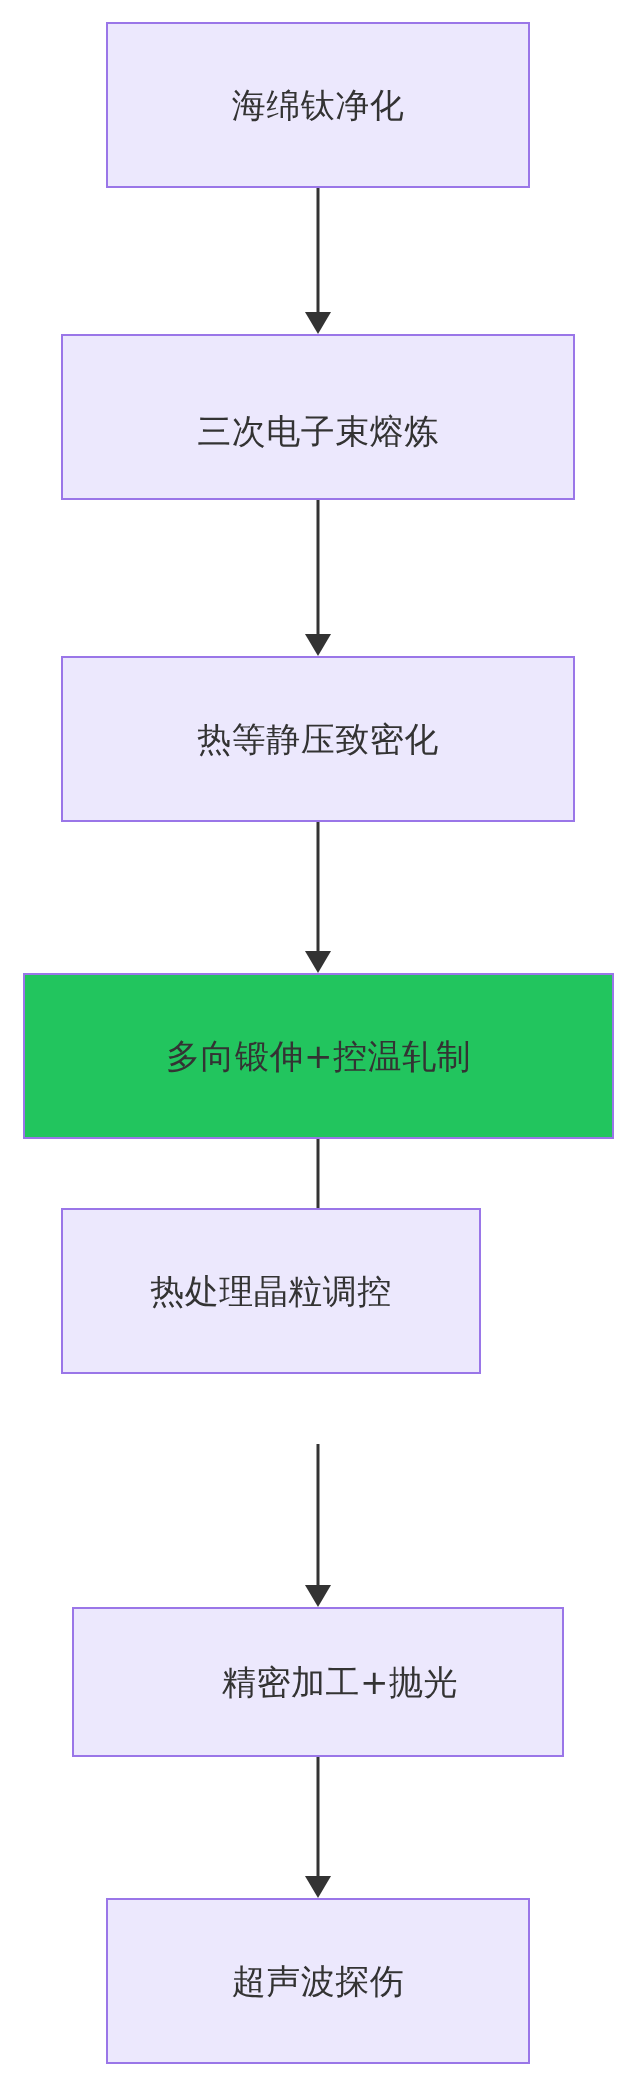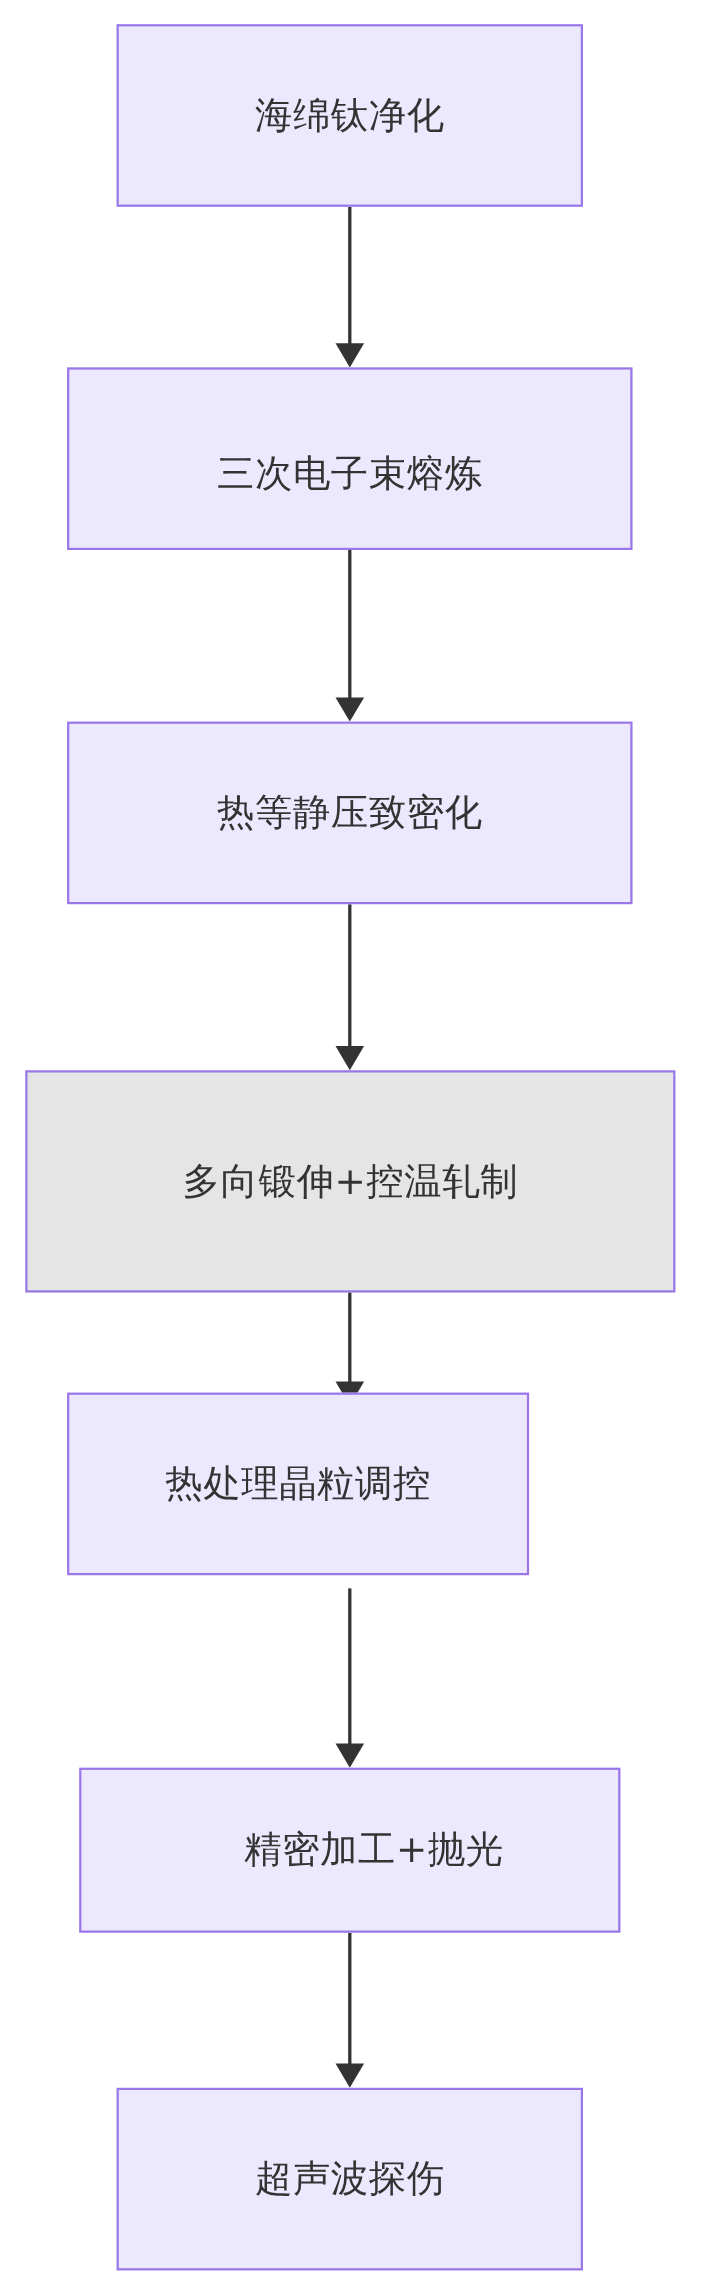--- a/index.html
+++ b/index.html
@@ -91,24 +91,24 @@
   <div id="node-layer">
       <div class="node" style="left: 106px; top: 22px; width: 424px; height: 166px; background: rgb(236, 232, 253); border-color: rgb(154, 118, 232); border-width: 2px;">
         <span class="node-label" style="font-size: 34px; color: rgb(51, 51, 51);">海绵钛净化</span>
       </div>
       <div class="node" style="left: 61px; top: 334px; width: 514px; height: 166px; background: rgb(236, 232, 253); border-color: rgb(154, 118, 232); border-width: 2px;">
         <span class="node-label" style="font-size: 34px; color: rgb(51, 51, 51); margin-top: 28px;">三次电子束熔炼</span>
       </div>
       <div class="node" style="left: 61px; top: 656px; width: 514px; height: 166px; background: rgb(236, 232, 253); border-color: rgb(154, 118, 232); border-width: 2px;">
         <span class="node-label" style="font-size: 34px; color: rgb(51, 51, 51);">热等静压致密化</span>
       </div>
-      <div class="node" style="left: 23px; top: 973px; width: 591px; height: 202px; background: #e5e5e5; border-color: rgb(154, 118, 232); border-width: 2px;">
+      <div class="node" style="left: 23px; top: 973px; width: 591px; height: 166px; background: #22c55e; border-color: rgb(154, 118, 232); border-width: 2px;">
         <span class="node-label" style="font-size: 34px; color: rgb(51, 51, 51);">多向锻伸+控温轧制</span>
       </div>
-      <div class="node" style="left: 61px; top: 1266px; width: 420px; height: 166px; background: rgb(236, 232, 253); border-color: rgb(154, 118, 232); border-width: 2px;">
+      <div class="node" style="left: 61px; top: 1208px; width: 420px; height: 166px; background: rgb(236, 232, 253); border-color: rgb(154, 118, 232); border-width: 2px;">
         <span class="node-label" style="font-size: 34px; color: rgb(51, 51, 51);">热处理晶粒调控</span>
       </div>
       <div class="node" style="left: 72px; top: 1607px; width: 492px; height: 150px; background: rgb(236, 232, 253); border-color: rgb(154, 118, 232); border-width: 2px;">
         <span class="node-label" style="font-size: 34px; color: rgb(51, 51, 51); margin-left: 44px;">精密加工+抛光</span>
       </div>
       <div class="node" style="left: 106px; top: 1898px; width: 424px; height: 166px; background: rgb(236, 232, 253); border-color: rgb(154, 118, 232); border-width: 2px;">
         <span class="node-label" style="font-size: 34px; color: rgb(51, 51, 51);">超声波探伤</span>
       </div>
     </div>
 </div>

